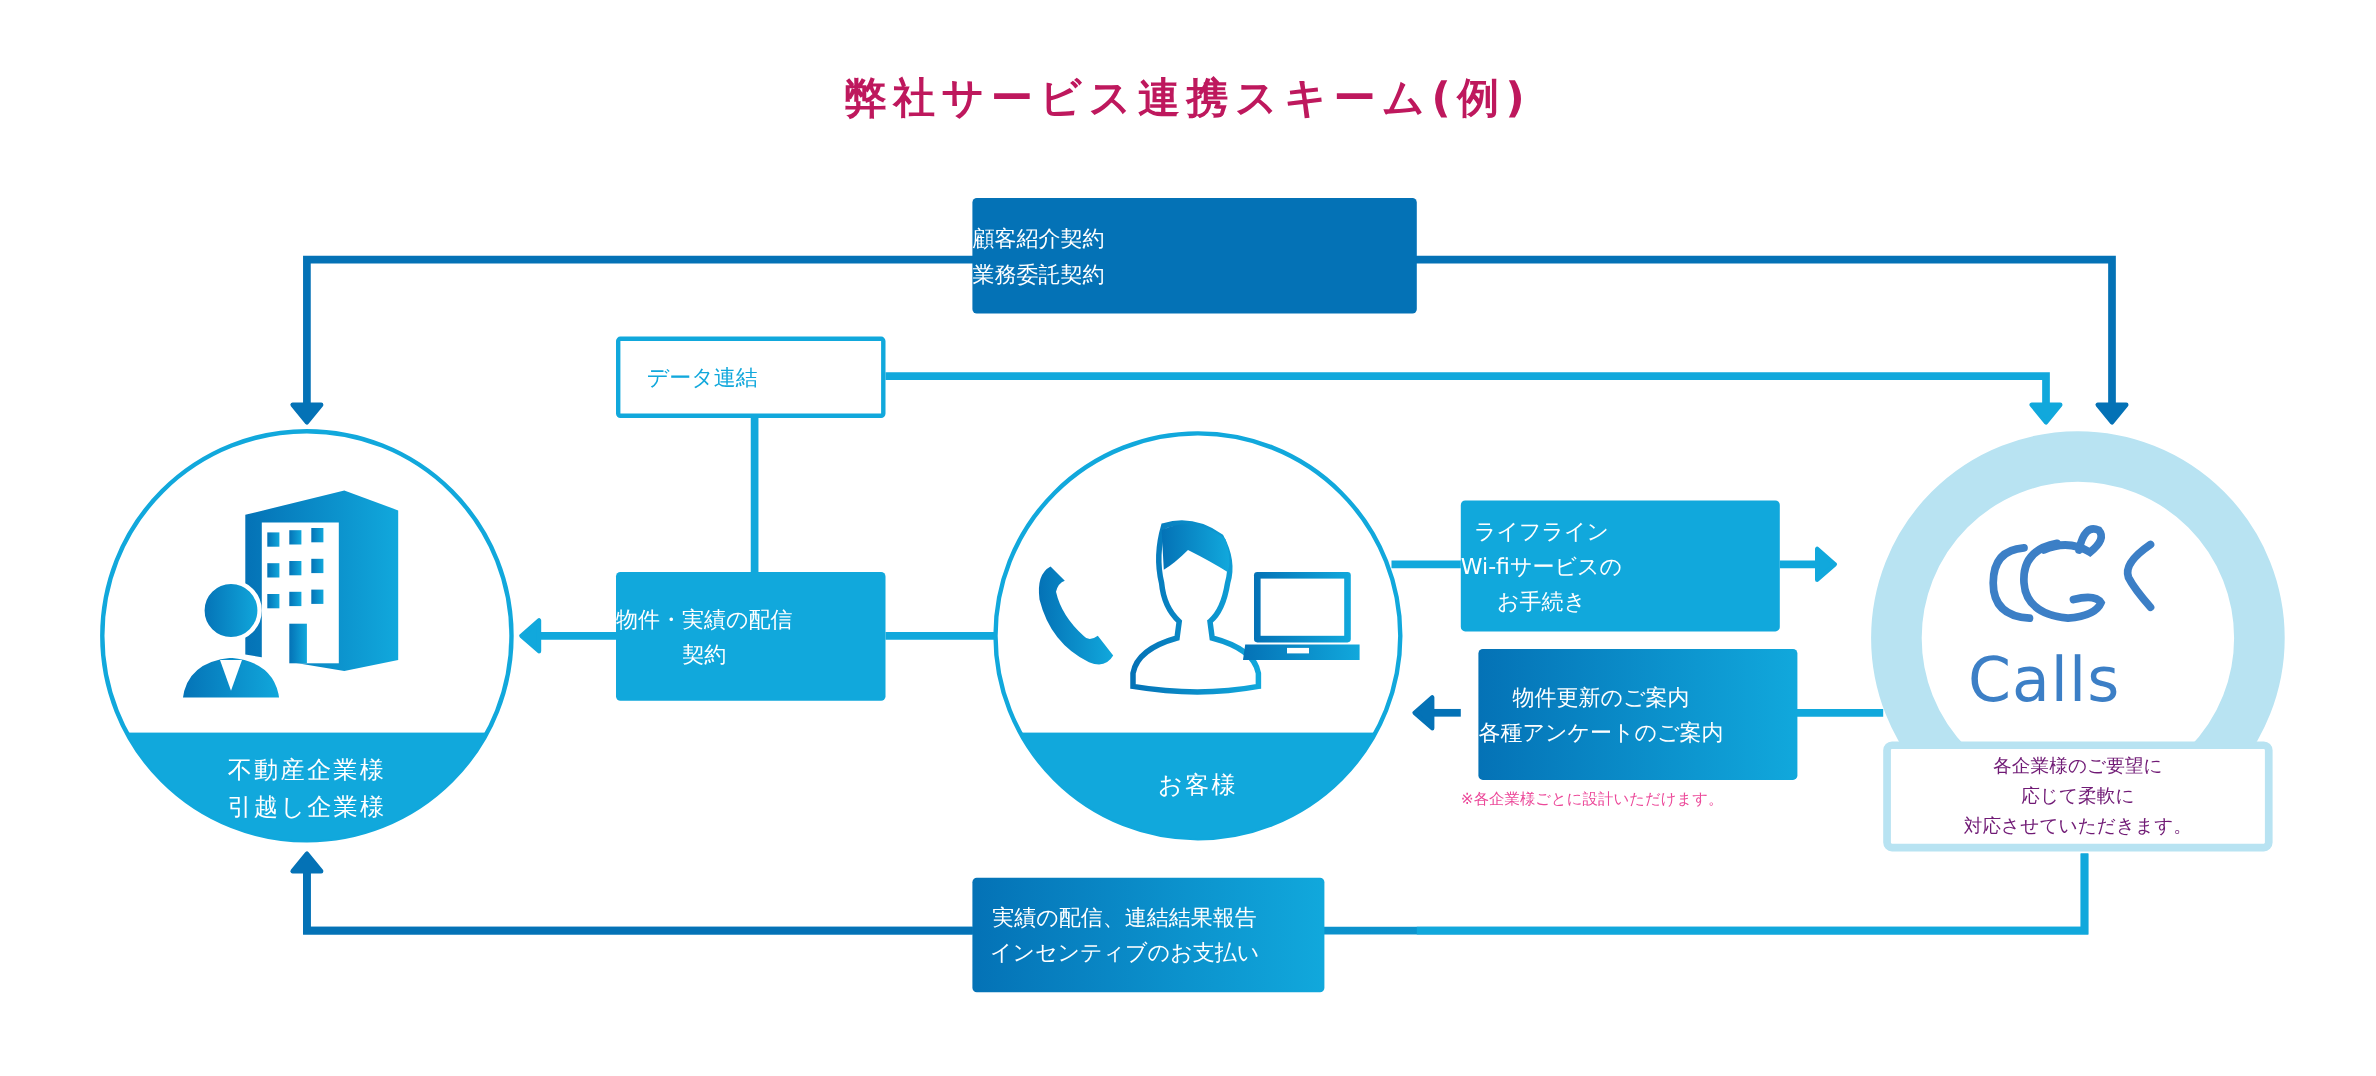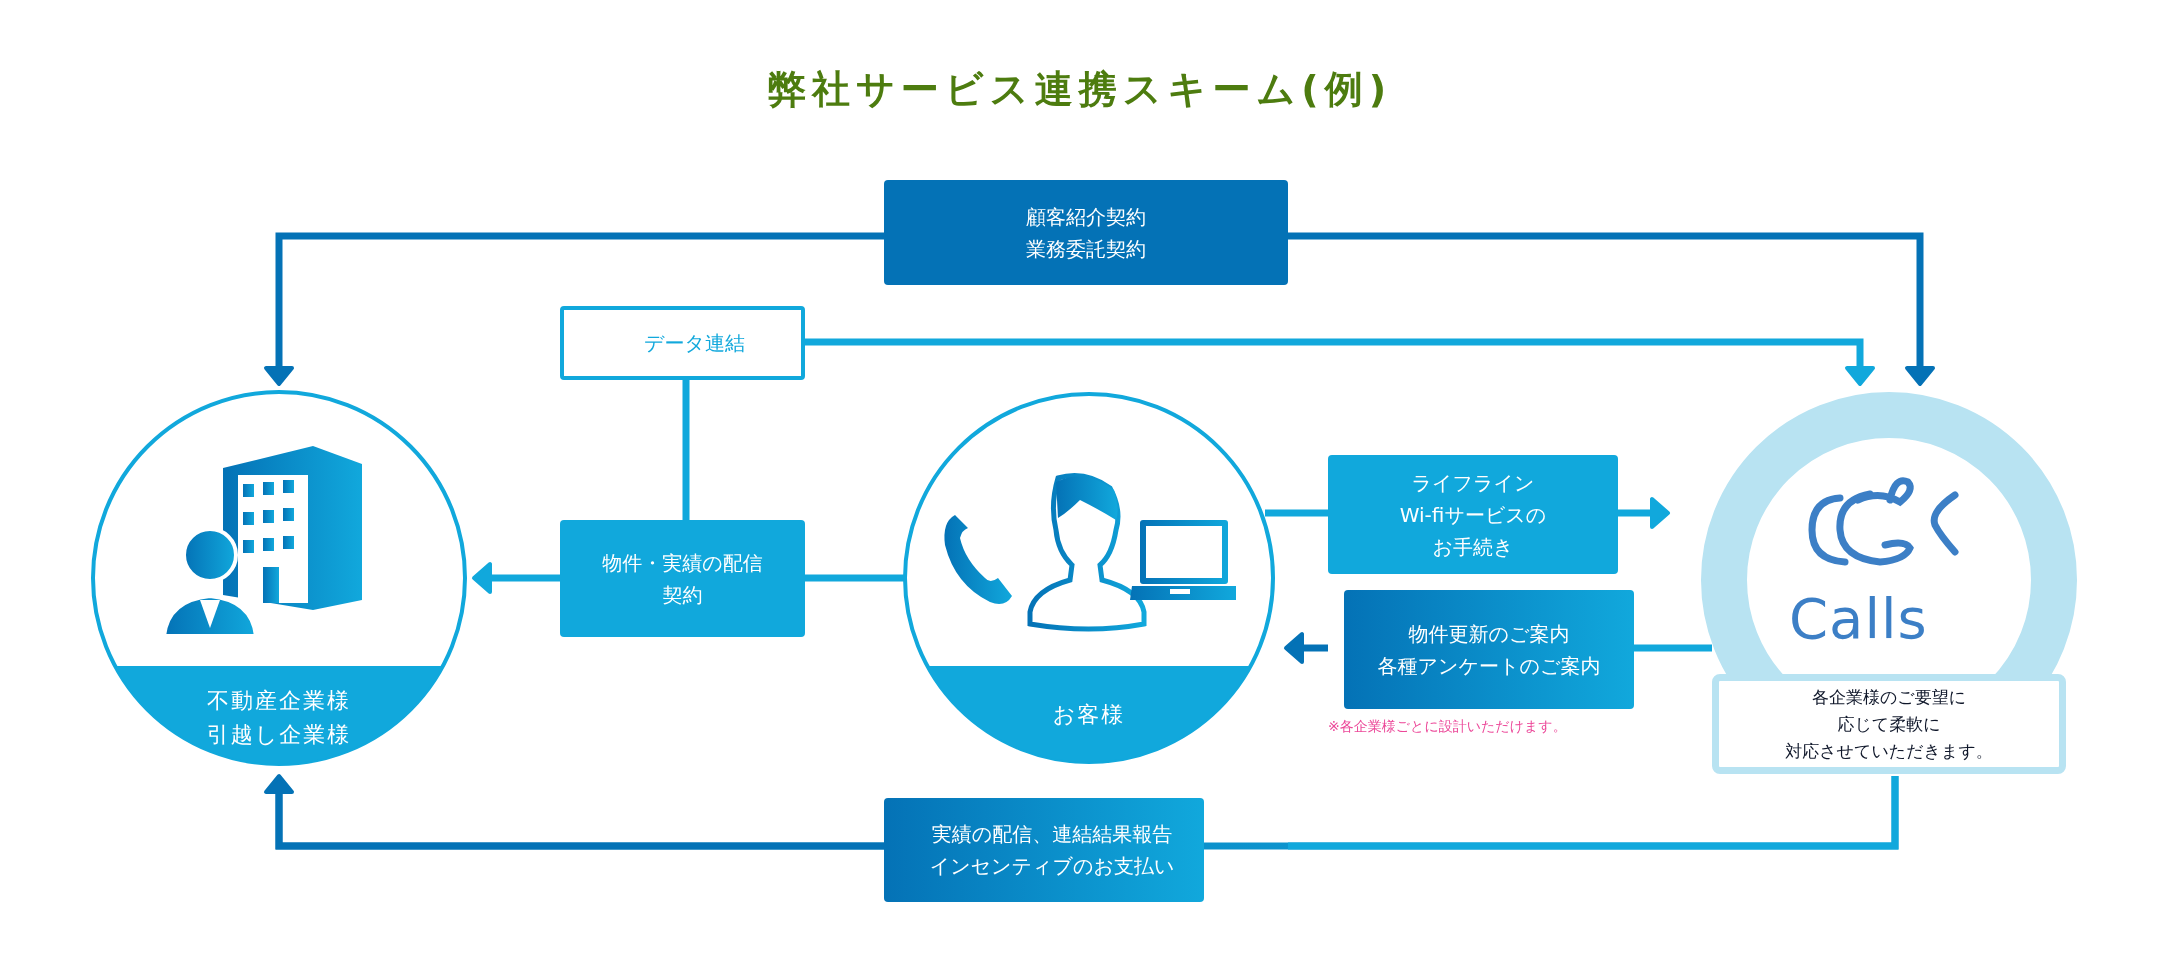--- a/index.html
+++ b/index.html
@@ -1,32 +1,32 @@
 <!DOCTYPE html>
 <html><head>
 <meta charset="utf-8">
 <style>
   html, body { margin: 0; padding: 0; background: #ffffff; }
   body { width: 2160px; height: 978px; position: relative; overflow: hidden;
          font-family: "DejaVu Sans", "Liberation Sans", sans-serif; }
   #diagram { position: absolute; left: 0; top: 0; }
   .title { position: absolute; left: 0; width: 2160px; top: 64px; text-align: center;
-           font-size: 38px; letter-spacing: 6px; color: #4d7c0f; font-weight: bold; }
-  .box { position: absolute; display: flex; align-items: center; justify-content: center;
+           font-size: 38px; letter-spacing: 6px; color: #be185d; font-weight: bold; }
+  .box { position: absolute; display: flex; align-items: center; justify-content: flex-start;
          text-align: center; color: #ffffff; border-radius: 4px; font-size: 20px; line-height: 32px;
          white-space: pre-line; box-sizing: border-box; }
   .dark { background: #0472B6; }
   .cyan { background: #11A8DC; }
   .grad { background: linear-gradient(90deg, #0472B6 0%, #11A8DC 100%); }
   .outline { background: #ffffff; border: 4px solid #11A8DC; color: #11A8DC; padding-left: 24px; }
   .band-label { position: absolute; text-align: center; color: #fff; font-size: 22px; line-height: 34px;
                 white-space: pre-line; letter-spacing: 2px; }
   .calls-note { position: absolute; left: 1712px; top: 674px; width: 354px; height: 100px; box-sizing: border-box;
                 background: #fff; border: 7px solid #B8E3F2; border-radius: 8px; display:flex; align-items:center;
-                justify-content:center; text-align:center; color:#0f172a; font-size:17px; line-height:27px; white-space: pre-line; }
+                justify-content:center; text-align:center; color:#701a75; font-size:17px; line-height:27px; white-space: pre-line; }
   .footnote { position: absolute; left: 1328px; top: 718px; font-size: 14px; color: #ec4899; }
   .calls-word { position: absolute; left: 1789px; top: 586px; width: 200px; 
                 font-size: 56px; color: #3C7FC6; letter-spacing: 1px; font-family: "DejaVu Sans", sans-serif; }
 </style>
 </head>
 <body>
 
 <svg id="diagram" width="2160" height="978" viewBox="0 0 2160 978">
   <defs>
     <linearGradient id="iconGrad" x1="0" y1="0" x2="1" y2="0">

